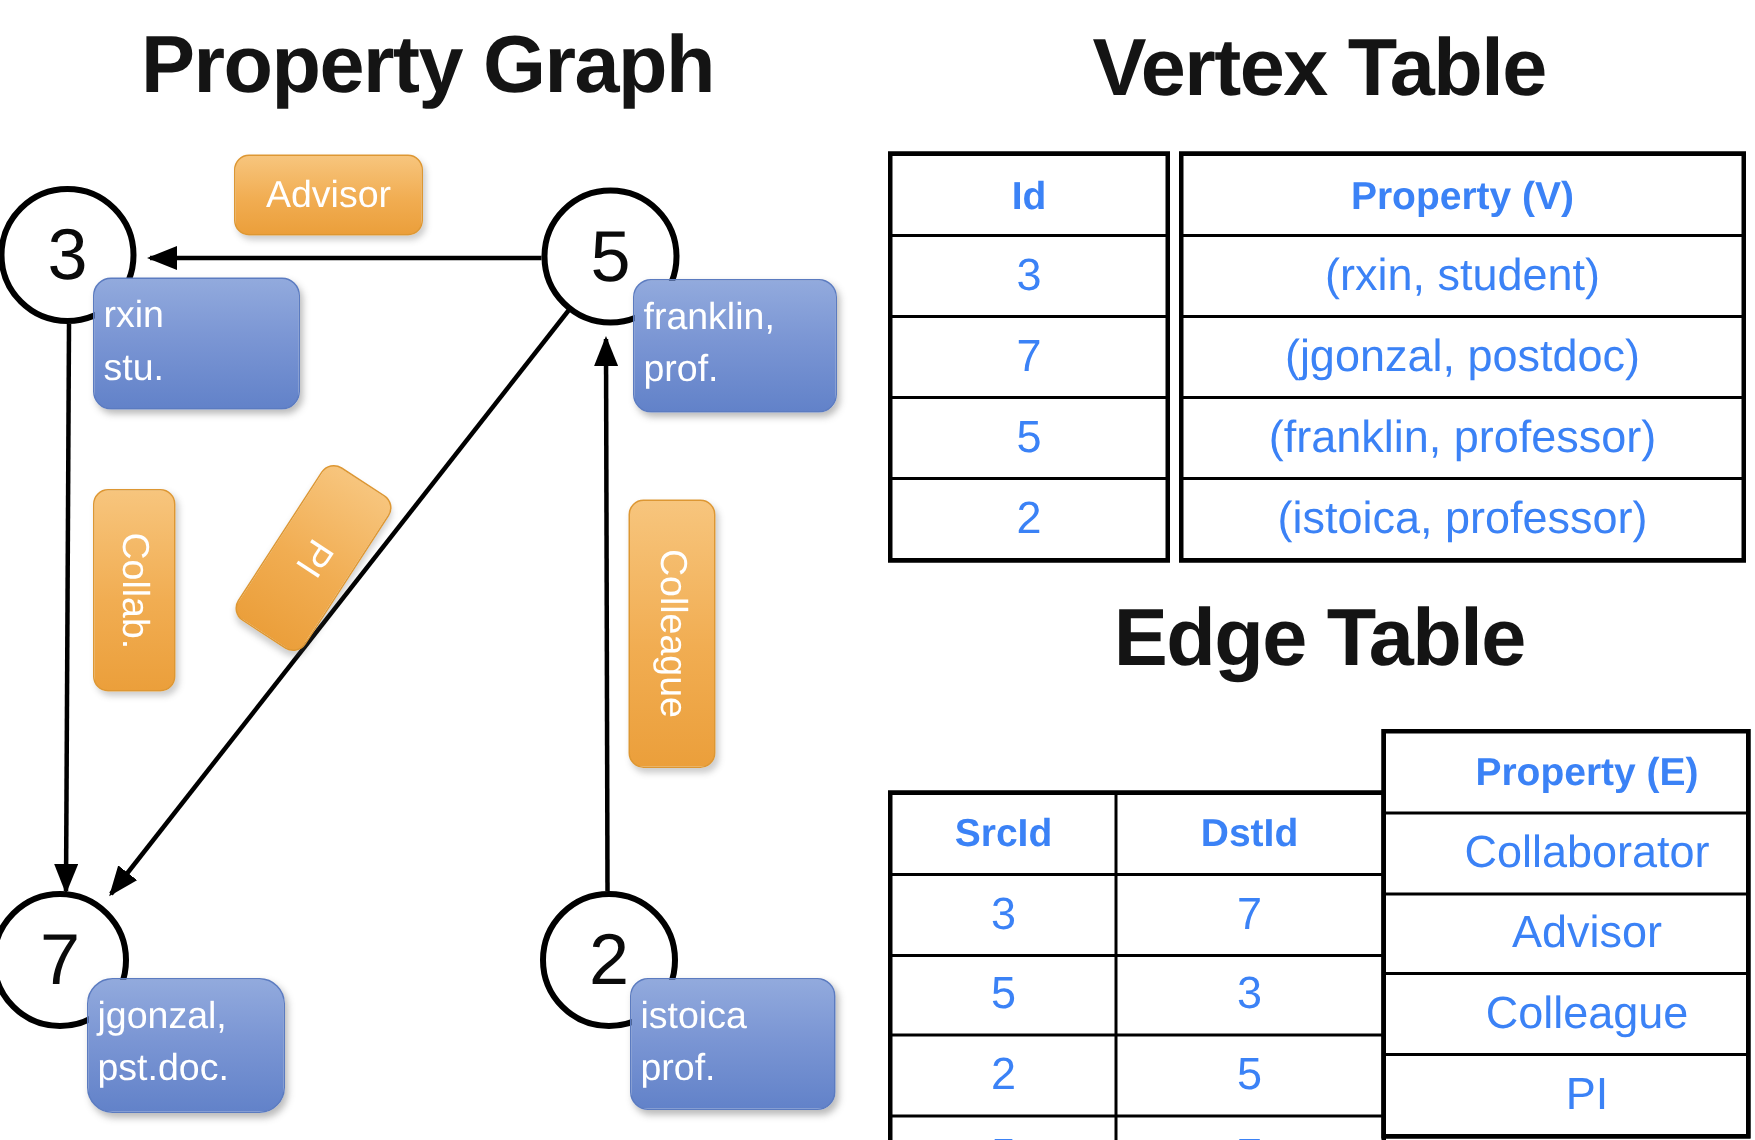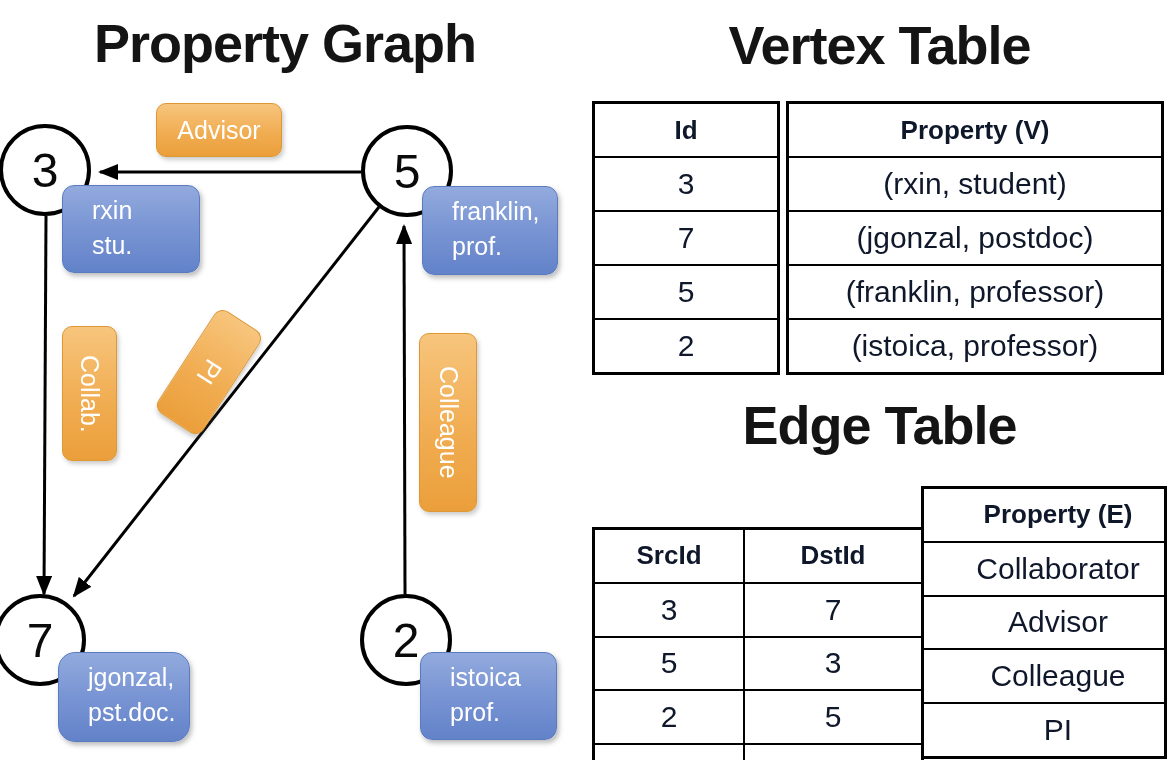--- a/index.html
+++ b/index.html
@@ -13,34 +13,34 @@
   #et-title { left:592px; top:394px; width:575px; }
 
   
   #edge-svg { position:absolute; left:0; top:0; }
 
   .node { position:absolute; width:92px; height:92px; border:4px solid #000; border-radius:50%;
           background:#fff; display:flex; align-items:center; justify-content:center; }
   .node-num { font-size:48px; font-weight:300; color:#0a0a0a; }
 
   .propbox { position:absolute; border-radius:12px; color:#fff; font-size:25px; line-height:1.38;
-             padding:7px 10px 7px 29px;
+             padding:7px 10px 7px 6px;
              background:linear-gradient(180deg,#92aadd 0%, #7b96d4 45%, #6282c9 100%);
              border:1px solid #5b7bc0; box-shadow:2px 3px 5px rgba(60,60,60,.35); }
 
   .elabel { position:absolute; border-radius:10px; color:#fff; font-size:25px;
             background:linear-gradient(180deg,#f7c57d 0%, #f1ad52 55%, #eb9f3b 100%);
             border:1px solid #dd9733; box-shadow:2px 3px 4px rgba(90,90,90,.3);
             display:flex; align-items:center; justify-content:center; }
   .elabel.vert { writing-mode:vertical-rl; text-orientation:mixed; }
 
   
   .tbl { position:absolute; display:grid; gap:2px; background:#000; border:3px solid #000; }
   .tbl .cell { display:flex; align-items:center; justify-content:center;
-               font-size:30px; color:#0f172a; background:#fff; }
+               font-size:30px; color:#3b82f6; background:#fff; }
   .tbl .hdr { font-size:26px; font-weight:bold; }
   .fill-v { background:#dbe4f4; }
   .fill-e { background:#f5ddc1;padding-left:28px; }
 
   #vertex-id-table   { left:592px; top:101px; width:188px; height:274px; grid-template-rows:repeat(5,1fr); }
   #vertex-prop-table { left:786px; top:101px; width:378px; height:274px; grid-template-rows:repeat(5,1fr); }
   #edge-ids-table    { left:592px; top:486px; width:332px; height:273px;
                        grid-template-rows:repeat(5,1fr); grid-template-columns:148px 1fr;margin-top:41px; }
   #edge-prop-table   { left:921px; top:486px; width:246px; height:273px; grid-template-rows:repeat(5,1fr); }
 </style>

